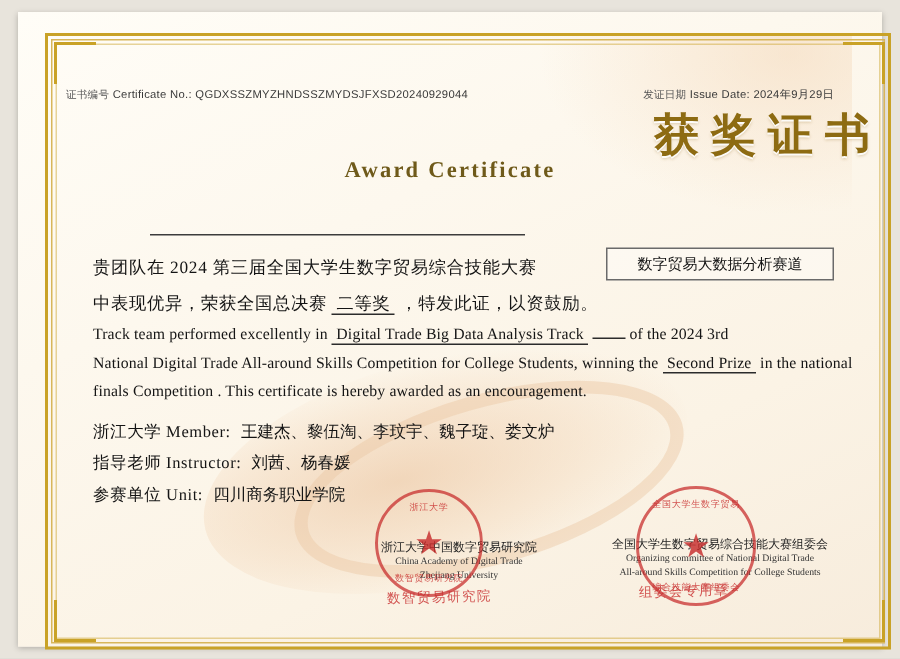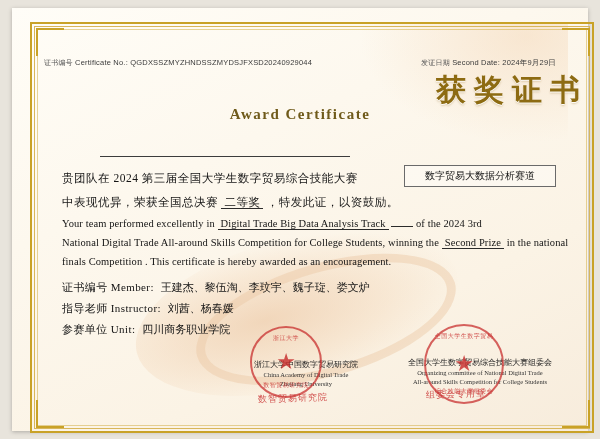--- a/index.html
+++ b/index.html
@@ -297,56 +297,56 @@
     <div class="corner bl"></div>
     <div class="corner br"></div>
 
     <div class="hdr hdr-left">
       <span class="lead">证书编号</span>
       <span>Certificate No.:</span>
       <span>QGDXSSZMYZHNDSSZMYDSJFXSD20240929044</span>
     </div>
     <div class="hdr hdr-right">
       <span class="lead">发证日期</span>
-      <span>Second Date:</span>
+      <span>Issue Date:</span>
       <span>2024年9月29日</span>
     </div>
 
     <div class="title-cn">获奖证书</div>
     <div class="title-en">Award Certificate</div>
 
     <div class="recipient-rule"></div>
 
     <div class="body-line cn" style="top:163px;">贵团队在 2024 第三届全国大学生数字贸易综合技能大赛</div>
 
     <div class="track-box">数字贸易大数据分析赛道</div>
 
     <div class="body-line cn" style="top:187px;">
       <span>中表现优异，荣获全国总决赛</span>
       <span class="ul">二等奖</span>
       <span>，特发此证，以资鼓励。</span>
     </div>
 
     <div class="body-line en" style="top:210px;">
-      <span>Your team performed excellently in</span>
+      <span>Track team performed excellently in</span>
       <span class="ul">Digital Trade Big Data Analysis Track</span>
       <span class="ul-blank" style="width:22px;"></span>
       <span>of the 2024 3rd</span>
     </div>
 
     <div class="body-line en" style="top:229px;">
       <span>National Digital Trade All-around Skills Competition for College Students, winning the</span>
       <span class="ul">Second Prize</span>
       <span>in the national</span>
     </div>
 
     <div class="body-line en" style="top:248px;">finals  Competition . This certificate is hereby awarded as an encouragement.</div>
 
     <div class="detail" style="top:272px;">
-      <span class="lbl">证书编号 Member:</span>
+      <span class="lbl">浙江大学 Member:</span>
       <span class="val">王建杰、黎伍淘、李玟宇、魏子琁、娄文炉</span>
     </div>
     <div class="detail" style="top:293px;">
       <span class="lbl">指导老师 Instructor:</span>
       <span class="val">刘茜、杨春媛</span>
     </div>
     <div class="detail" style="top:314px;">
       <span class="lbl">参赛单位 Unit:</span>
       <span class="val">四川商务职业学院</span>
     </div>

